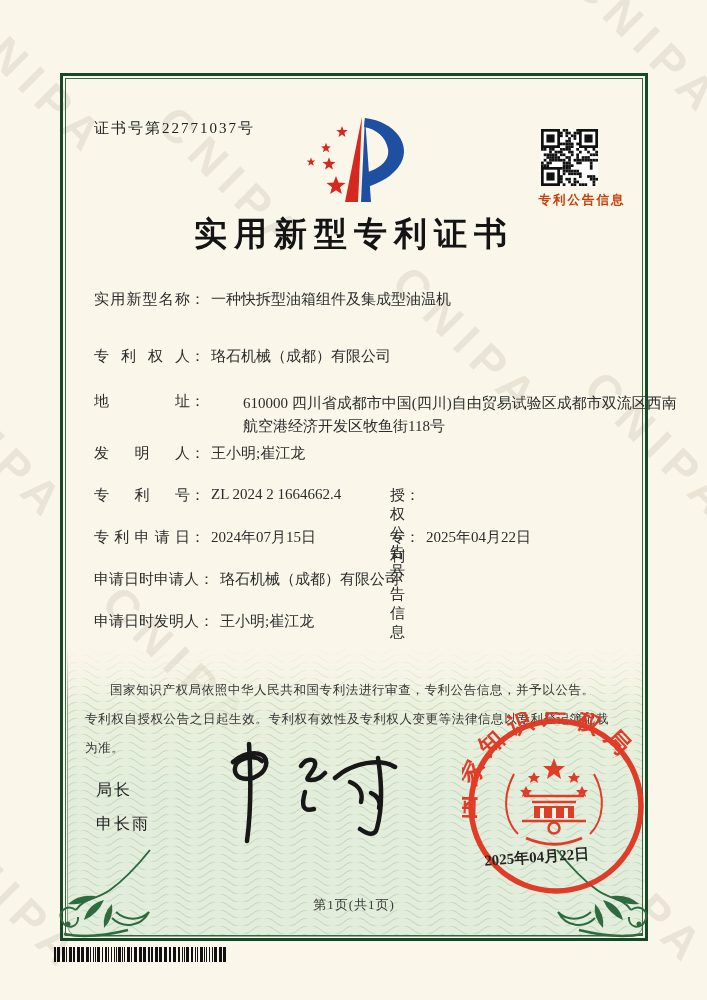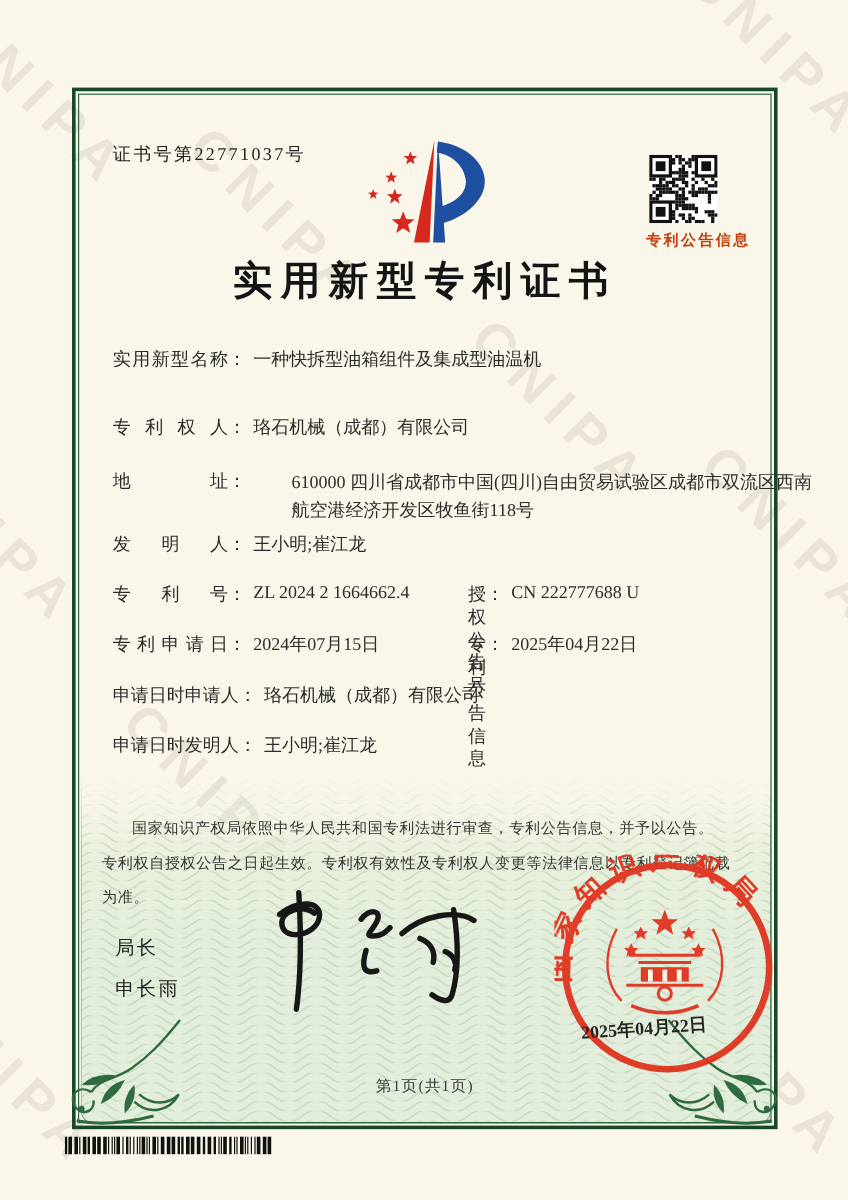--- a/index.html
+++ b/index.html
@@ -282,21 +282,20 @@
       <span class="colon">：</span>
     <span class="val">王小明;崔江龙</span>
   </div>
   <div class="row" style="top:486px">
     <span class="lbl w6">专利号</span>
       <span class="colon">：</span>
     <span class="val">ZL 2024 2 1664662.4</span>
     <span class="col2">
       <span class="lbl">授权公告号</span>
         <span class="colon">：</span>
-      <span class="val">CN 222777688 U</span>
     </span>
   </div>
   <div class="row" style="top:528px">
     <span class="lbl w6">专利申请日</span>
       <span class="colon">：</span>
     <span class="val">2024年07月15日</span>
     <span class="col2">
       <span class="lbl">专利公告信息</span>
         <span class="colon">：</span>
       <span class="val">2025年04月22日</span>

